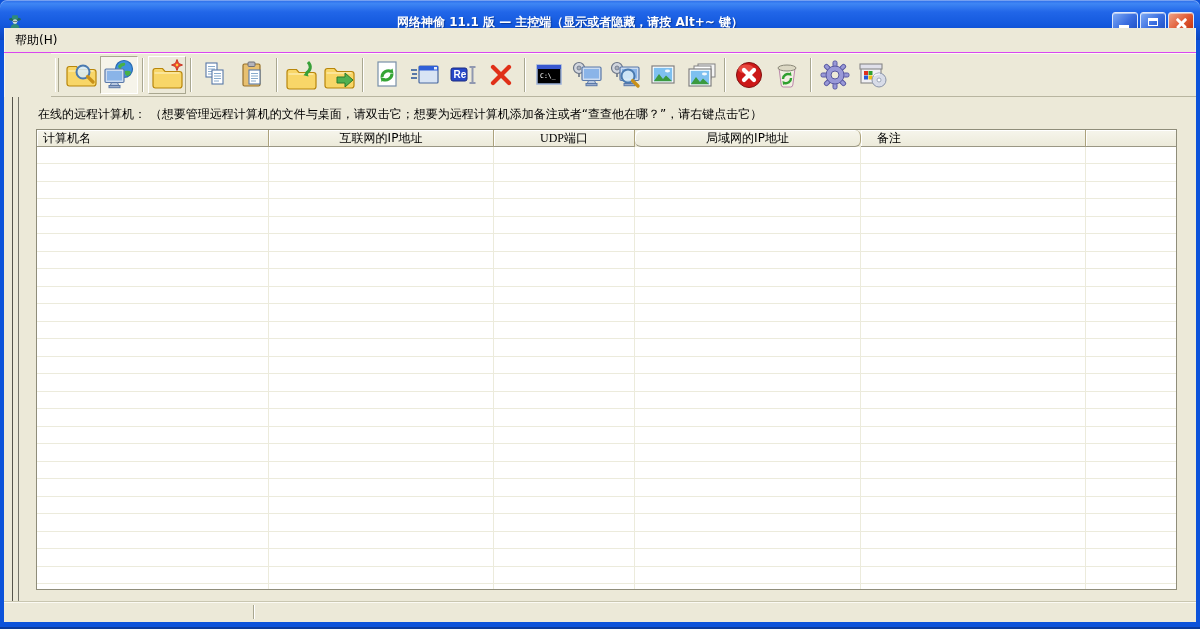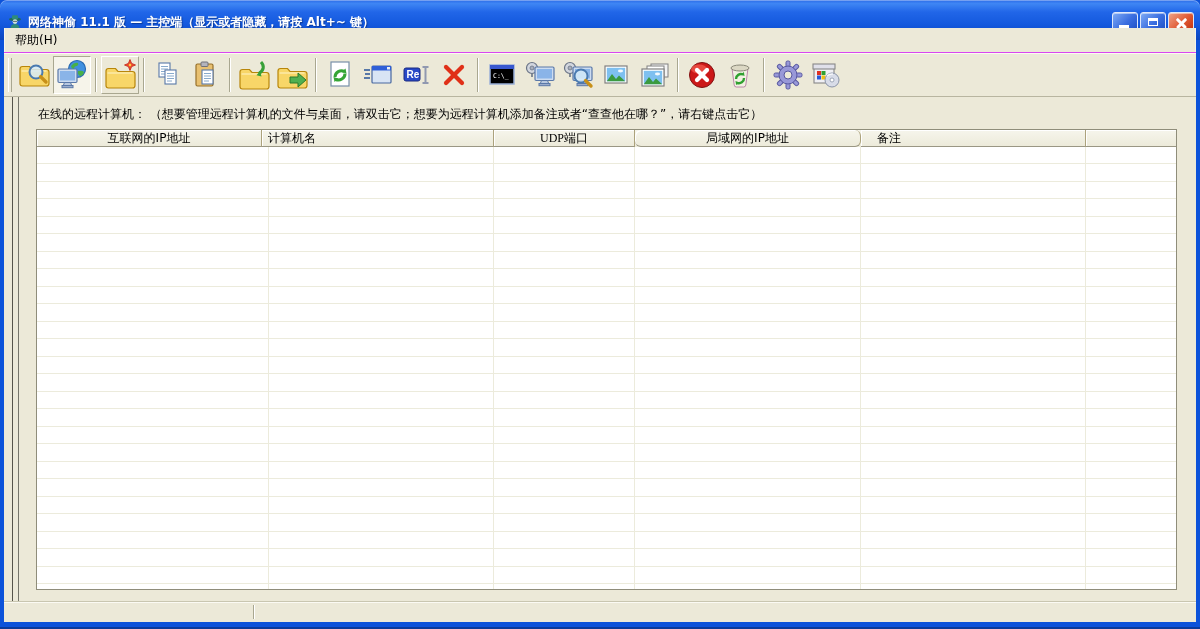--- a/index.html
+++ b/index.html
@@ -6,20 +6,21 @@
   html,body { width:1200px; height:629px; font-family:"DejaVu Sans","Liberation Sans",sans-serif; }
   .window { position:relative; width:1200px; height:629px; background:#0c52da; overflow:hidden; }
 
   
   .titlebar {
     position:absolute; top:0; left:0; right:0; height:40px;
     border-radius:7px 7px 0 0;
     background:linear-gradient(to bottom,#2a6ae8 0%,#3f86f4 9%,#2166e8 30%,#1459de 60%,#0c4ccc 85%,#0a46be 100%);
     display:flex; align-items:center; padding:4px 6px 0 7px;
     box-shadow:inset 0 1px 0 rgba(255,255,255,.35);
+    text-align:center;
   }
   .title-text {
     color:#fff; font-size:12px; font-weight:bold; margin-left:5px;
     text-shadow:1px 1px 1px #0a3a9a; white-space:nowrap; overflow:hidden; flex:1;
   }
   .winbtns { display:flex; gap:2px; }
   .wbtn {
     width:26px; height:20px; border-radius:3px; border:1px solid #dfe8fa;
     position:relative; display:flex; align-items:center; justify-content:center;
     background:linear-gradient(135deg,#7fabf5 0%,#3a6ee0 55%,#1e4fc4 100%);
@@ -41,20 +42,21 @@
 
   
   .menubar { height:25px; display:flex; align-items:center; padding-left:4px; border-bottom:1px solid #d946ef; }
   .menu-item { font-size:12px; color:#000; padding:2px 7px; }
 
   
   .toolbar {
     height:44px; display:flex; align-items:center; padding-left:3px;
     border-top:1px solid #fbfaf3; border-bottom:1px solid #b8b5a0;
     background:#ece9d8;
+    margin-left:47px;
   }
   .gripper { width:4px; height:34px; margin:0 3px 0 1px;
     border-left:1px solid #fff; border-right:1px solid #a9a790; }
   .tbtn { width:38px; height:38px; display:flex; align-items:center; justify-content:center;
     border:1px solid transparent; border-radius:1px; flex:0 0 auto; }
   .tbtn.checked { background:#f6f4ea; border-color:#a9a790 #fff #fff #a9a790; }
   .tbtn.hot { border-color:#fff #a9a790 #a9a790 #fff; }
   .tsep { width:2px; height:34px; margin:0 4px;
     border-left:1px solid #a9a790; border-right:1px solid #fff; flex:0 0 auto; }
   .tbtn svg { display:block; }
@@ -380,22 +382,22 @@
     </div>
 
     <div class="client">
       <div class="frame-line f1"></div>
       <div class="frame-line f2"></div>
 
       <div class="caption">在线的远程计算机： （想要管理远程计算机的文件与桌面，请双击它；想要为远程计算机添加备注或者“查查他在哪？”，请右键点击它）</div>
 
       <div class="listview">
         <div class="lv-header">
+          <div class="lv-hcell c0">计算机名</div>
           <div class="lv-hcell c1">互联网的IP地址</div>
-          <div class="lv-hcell c0">计算机名</div>
           <div class="lv-hcell c2">UDP端口</div>
           <div class="lv-hcell c3">局域网的IP地址</div>
           <div class="lv-hcell c4">备注</div>
           <div class="lv-hcell c5"></div>
         </div>
         <div class="lv-body">
           <div class="colline l0"></div>
           <div class="colline l1"></div>
           <div class="colline l2"></div>
           <div class="colline l3"></div>

